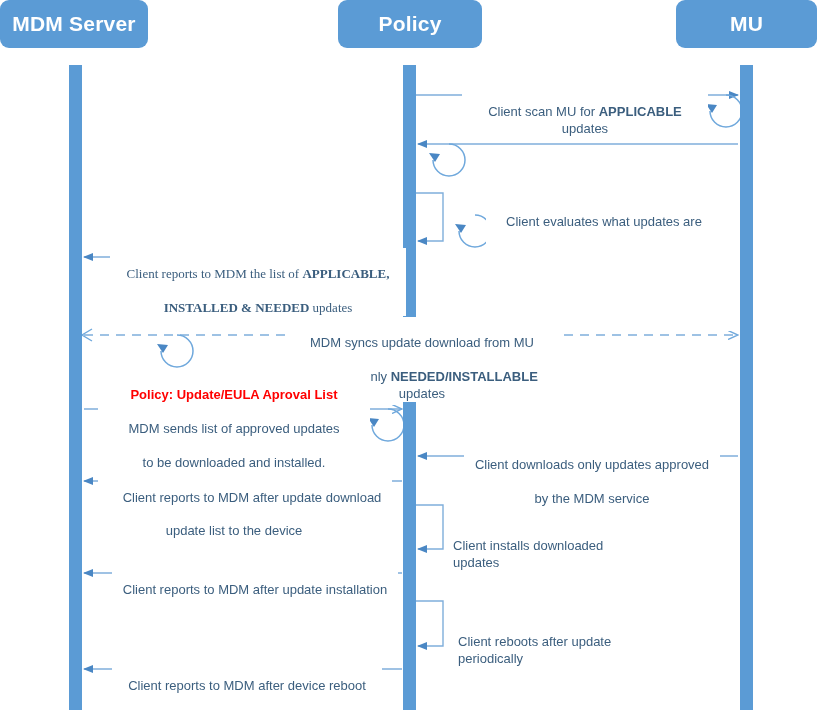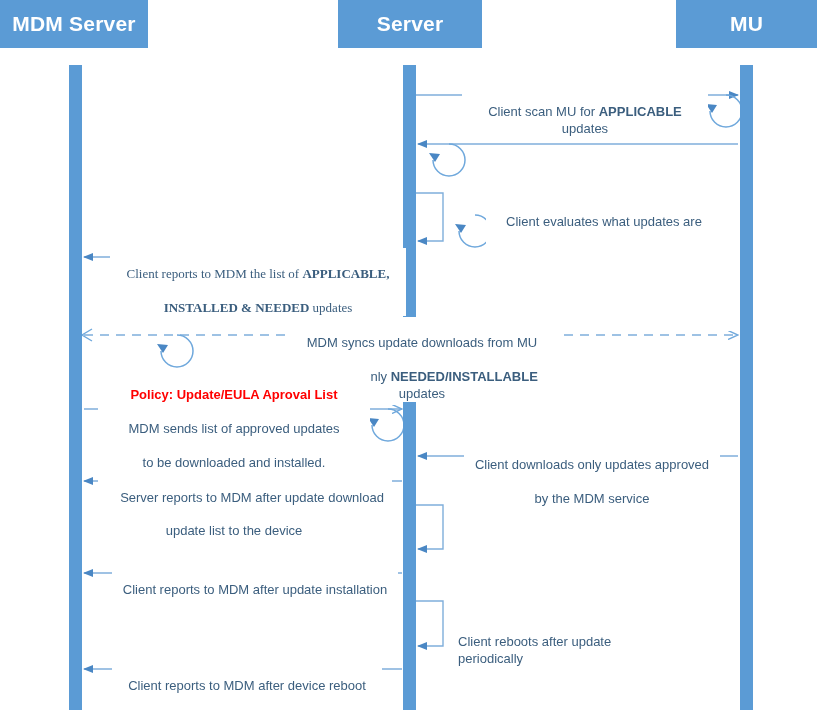--- a/index.html
+++ b/index.html
@@ -28,20 +28,21 @@
     position: absolute;
     background: #5B9BD5;
     color: #ffffff;
     font-size: 21px;
     font-weight: bold;
     display: flex;
     align-items: center;
     justify-content: center;
     height: 48px;
     letter-spacing: 0.2px;
+    border-radius: 9px;
   }
   .lifeline {
     position: absolute;
     background: #5B9BD5;
     width: 13px;
   }
   .msg-label {
     position: absolute;
     color: #3B5E7E;
     font-size: 13px;
@@ -147,21 +148,21 @@
 
     <g>
       <line x1="402" y1="669" x2="84" y2="669" stroke="#7FAEDB" stroke-width="1.4" marker-end="url(#arrow-l)"></line>
     </g>
   </svg>
 
   <div class="actor-header" style="left:0px; top:0px; width:148px;">
     <span>MDM Server</span>
   </div>
   <div class="actor-header" style="left:338px; top:0px; width:144px;">
-    <span>Server</span>
+    <span>Policy</span>
   </div>
   <div class="actor-header" style="left:676px; top:0px; width:141px;">
     <span>MU</span>
   </div>
 
   <div class="lifeline" style="left:69px; top:65px; height:645px;"></div>
   <div class="lifeline" style="left:403px; top:65px; height:645px;"></div>
   <div class="lifeline" style="left:740px; top:65px; height:645px;"></div>
 
   <div class="lifeline" style="left:403px; top:65px; width:13px; height:220px;"></div>
@@ -176,41 +177,44 @@
   <div class="msg-label" style="left:486px; top:196px; width:230px;">
     <span>Client evaluates what updates are</span><br>
   </div>
 
   <div class="msg-label" style="left:110px; top:248px; width:290px;font-family:Liberation Serif, serif;">
     <span>Client reports to MDM the list of <b>APPLICABLE,</b></span><br>
     <span><b>INSTALLED &amp; NEEDED</b> updates</span>
   </div>
 
   <div class="msg-label" style="left:286px; top:317px; width:266px;">
-    <span>MDM syncs update downloads from MU</span><br>
+    <span>MDM syncs update download from MU</span><br>
     <span>based on only <b>NEEDED/INSTALLABLE</b> updates</span>
   </div>
 
   <div class="msg-label" style="left:464px; top:439px; width:250px;">
     <span>Client downloads only updates approved</span><br>
     <span>by the MDM service</span>
   </div>
 
   <div class="msg-label" style="left:98px; top:369px; width:266px;">
     <span class="policy-title">Policy: Update/EULA Aproval List</span>
     <span>MDM sends list of approved updates</span><br>
     <span>to be downloaded and installed.</span><br>
     <span>Loops periodically to pass newly approved</span><br>
     <span>update list to the device</span>
   </div>
 
   <div class="msg-label" style="left:112px; top:472px; width:274px;">
-    <span>Server reports to MDM after update download</span>
-  </div>
-
+    <span>Client reports to MDM after update download</span>
+  </div>
+
+  <div class="msg-label" style="left:450px; top:520px; width:200px; text-align:left;">
+    <span>Client installs downloaded updates</span>
+  </div>
 
   <div class="msg-label" style="left:112px; top:564px; width:280px;">
     <span>Client reports to MDM after update installation</span>
   </div>
 
   <div class="msg-label" style="left:455px; top:616px; width:220px; text-align:left;">
     <span>Client reboots after update periodically</span>
   </div>
 
   <div class="msg-label" style="left:112px; top:660px; width:264px;">

